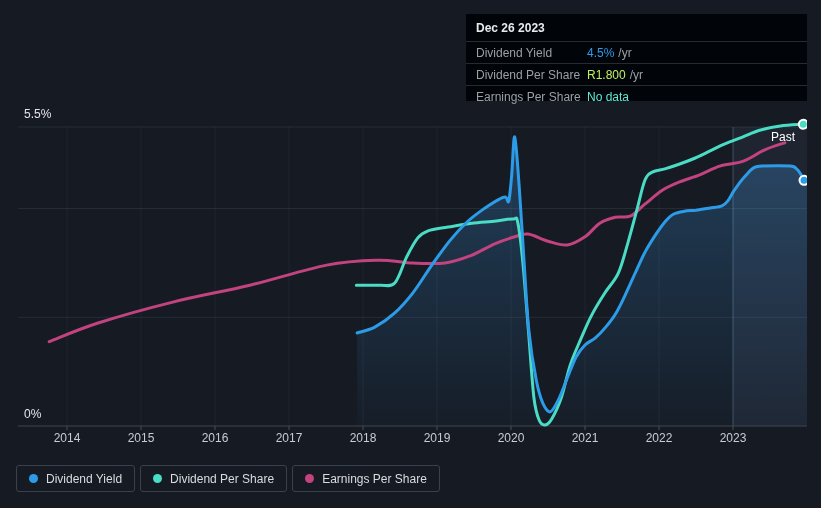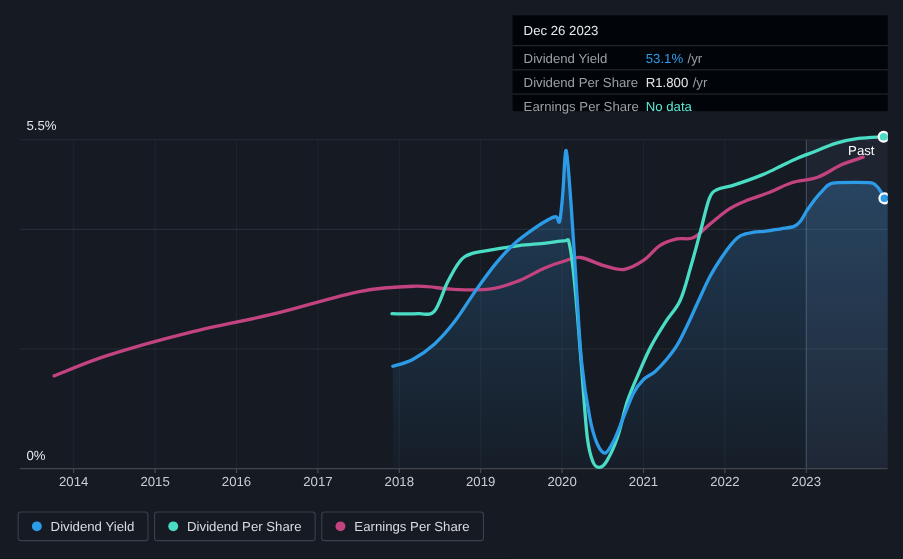--- a/index.html
+++ b/index.html
@@ -4,21 +4,21 @@
 <style>
   html,body{margin:0;padding:0;background:#0d1118;}
   .stage{position:relative;width:821px;height:508px;background:#151A23;overflow:hidden;
          font-family:"Liberation Sans",sans-serif;}
   #chart-svg{position:absolute;left:0;top:0;}
   #chart-svg text{font-family:"Liberation Sans",sans-serif;font-size:12px;fill:#C9CDD2;}
   #chart-svg text.ylab{fill:#E3E6E9;}
   #chart-svg text.past{fill:#FFFFFF;}
   .tooltip{position:absolute;left:466px;top:14px;width:341px;height:87px;box-sizing:border-box;
            background:#010409;font-size:12px;z-index:5;}
-  .tt-title{font-weight:normal;color:#E8EAED;padding:7px 10px 6px 10px;}
+  .tt-title{font-weight:bold;color:#E8EAED;padding:7px 10px 6px 10px;}
   .tt-row{display:flex;align-items:center;border-top:1px solid #272B31;padding:3px 10px 2px 10px;height:16px;}
   .tt-label{width:111px;color:#9AA0A6;flex:none;}
   .tt-unit{color:#9AA0A6;margin-left:4px;}
   .legend{position:absolute;left:16px;top:465px;display:flex;gap:5px;z-index:5;}
   .legend-item{display:flex;align-items:center;gap:8px;padding:0 12px;height:27px;box-sizing:border-box;
                border:1px solid #3A4149;border-radius:3px;font-size:12px;color:#D9DCDF;background:transparent;cursor:pointer;}
   .dot{width:9px;height:9px;border-radius:50%;flex:none;}
 </style>
 </head>
 <body>
@@ -85,26 +85,26 @@
       <text class="ylab" x="24" y="118">5.5%</text>
       <text class="ylab" x="24" y="418">0%</text>
       <text class="past" x="783" y="141" text-anchor="middle">Past</text>
     </g>
   </svg>
 
   <div class="tooltip">
     <div class="tt-title">Dec 26 2023</div>
     <div class="tt-row">
       <span class="tt-label">Dividend Yield</span>
-      <span class="tt-value" style="color:#2D9CE8">53.1%</span>
+      <span class="tt-value" style="color:#2D9CE8">4.5%</span>
       <span class="tt-unit">/yr</span>
     </div>
     <div class="tt-row">
       <span class="tt-label">Dividend Per Share</span>
-      <span class="tt-value" style="color:#e5e5e5">R1.800</span>
+      <span class="tt-value" style="color:#bef264">R1.800</span>
       <span class="tt-unit">/yr</span>
     </div>
     <div class="tt-row">
       <span class="tt-label">Earnings Per Share</span>
       <span class="tt-value" style="color:#5eead4">No data</span>
       <span class="tt-unit"></span>
     </div>
   </div>
 
   <div class="legend">

